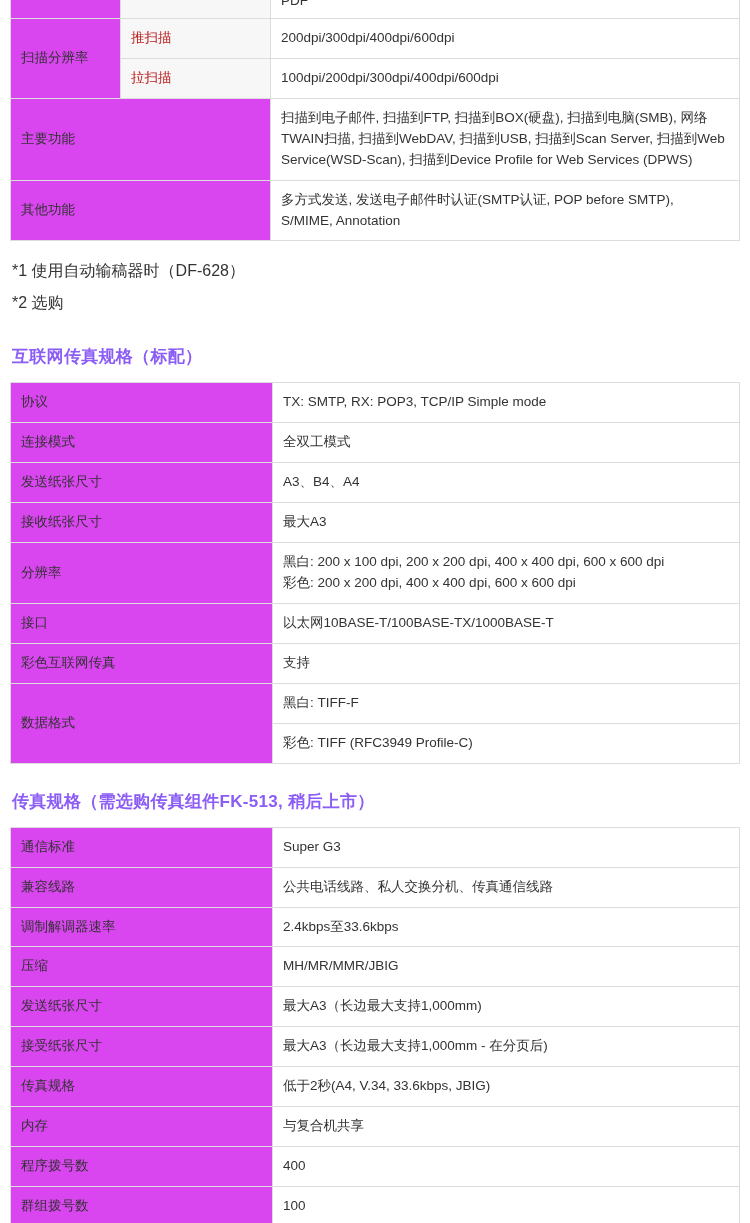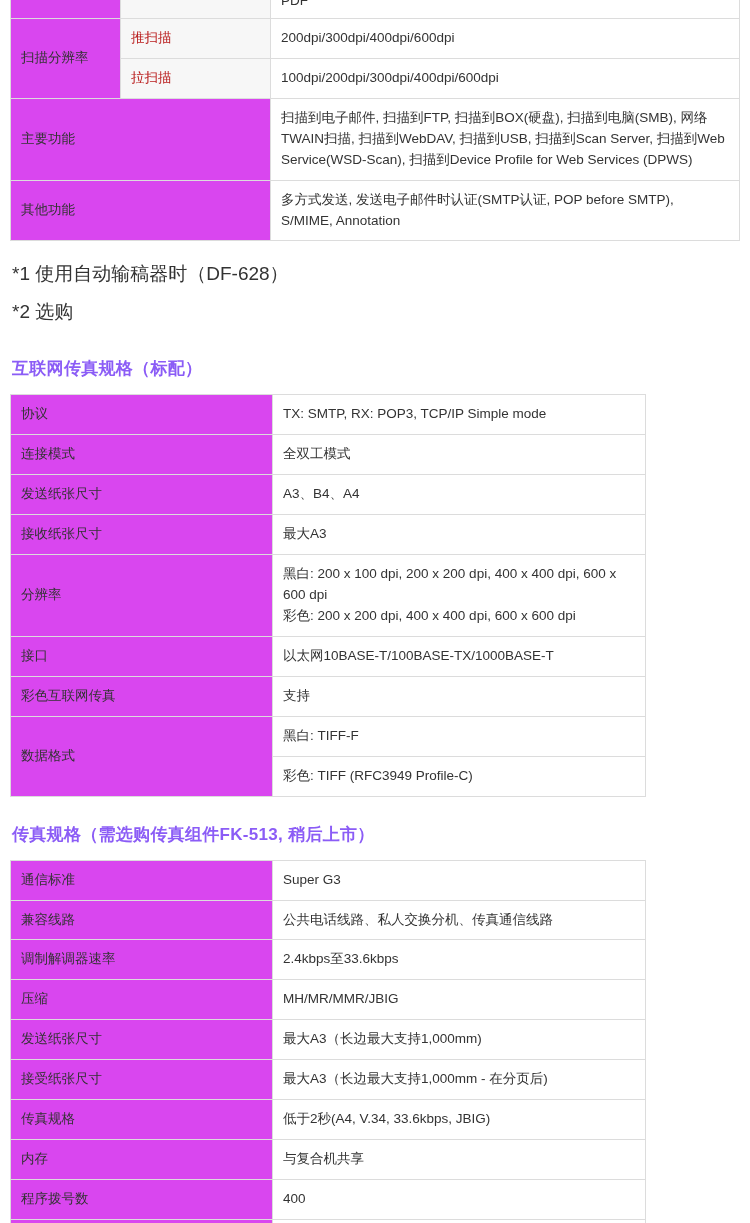--- a/index.html
+++ b/index.html
@@ -14,21 +14,21 @@
     -webkit-font-smoothing: antialiased;
   }
   .page {
     width: 750px;
     position: relative;
     padding: 0;
   }
 
   
   table.spec {
-    width: 636px;
+    width: 730px;
     margin: 0 10px;
     border-collapse: collapse;
     table-layout: fixed;
     font-size: 13.5px;
   }
   table.spec td {
     border: 1px solid #dcdcdc;
     padding: 9px 10px 9px 10px;
     vertical-align: middle;
     line-height: 1.55;
@@ -76,21 +76,21 @@
     top: -10px;
     display: block;
     height: 16px;
     overflow: hidden;
   }
   .sup { font-size: 9px; vertical-align: super; }
 
   
   .notes {
     margin: 14px 0 0 12px;
-    font-size: 19px;
+    font-size: 16px;
     color: #333;
     line-height: 2.0;
   }
   .notes div { margin: 0; }
 
   
   h2.section {
     font-size: 17px;
     font-weight: bold;
     color: #8b5cf6;

